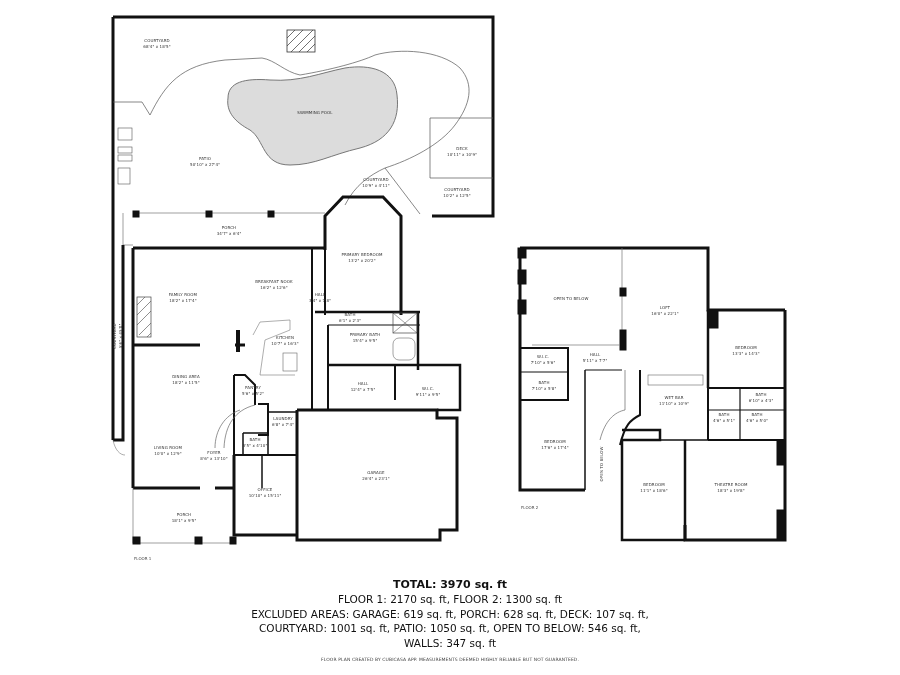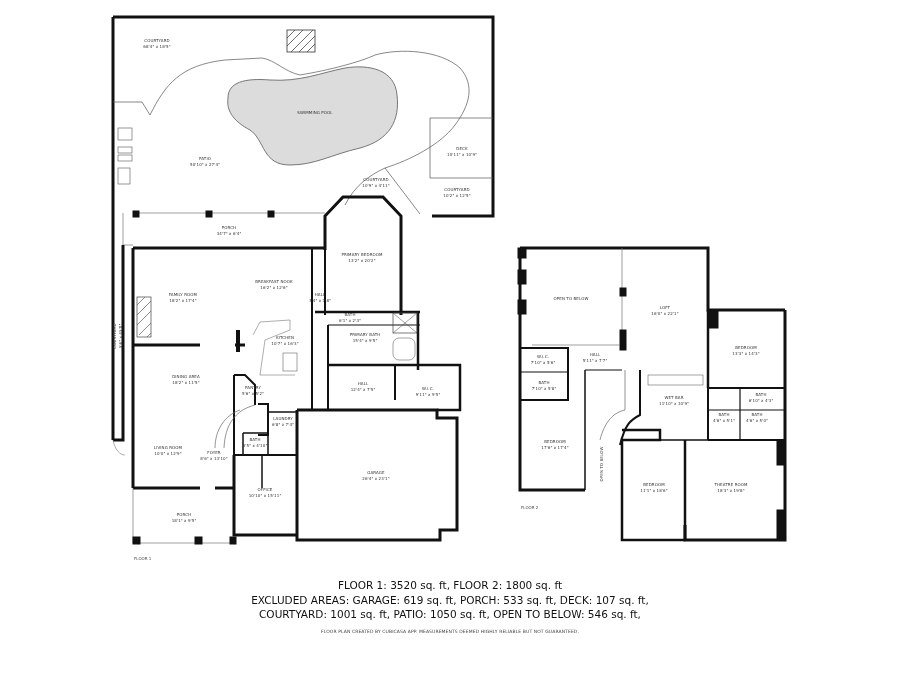--- a/index.html
+++ b/index.html
@@ -297,17 +297,23 @@
     <span class="nm">BEDROOM</span>
     <span class="dm">11'1" x 18'6"</span>
   </div>
 <div class="lbl" style="left:731px;top:488px;">
     <span class="nm">THEATRE ROOM</span>
     <span class="dm">18'3" x 19'8"</span>
   </div>
 <div class="floor-tag" style="left:521px;top:505px;">FLOOR 2</div>
 
 <div class="summary">
-  <div class="line">FLOOR 1: 3520 sq. ft, FLOOR 2: 1800 sq. ft</div>
-  <div class="line">EXCLUDED AREAS: GARAGE: 619 sq. ft, PORCH: 533 sq. ft, DECK: 107 sq. ft,</div>
+  <div class="total">
+    <span>TOTAL:</span>
+    <span>3970</span>
+    <span>sq. ft</span>
+  </div>
+  <div class="line">FLOOR 1: 2170 sq. ft, FLOOR 2: 1300 sq. ft</div>
+  <div class="line">EXCLUDED AREAS: GARAGE: 619 sq. ft, PORCH: 628 sq. ft, DECK: 107 sq. ft,</div>
   <div class="line">COURTYARD: 1001 sq. ft, PATIO: 1050 sq. ft, OPEN TO BELOW: 546 sq. ft,</div>
+  <div class="line">WALLS: 347 sq. ft</div>
   <div class="disclaimer">FLOOR PLAN CREATED BY CUBICASA APP. MEASUREMENTS DEEMED HIGHLY RELIABLE BUT NOT GUARANTEED.</div>
 </div>
 
 </body></html>

